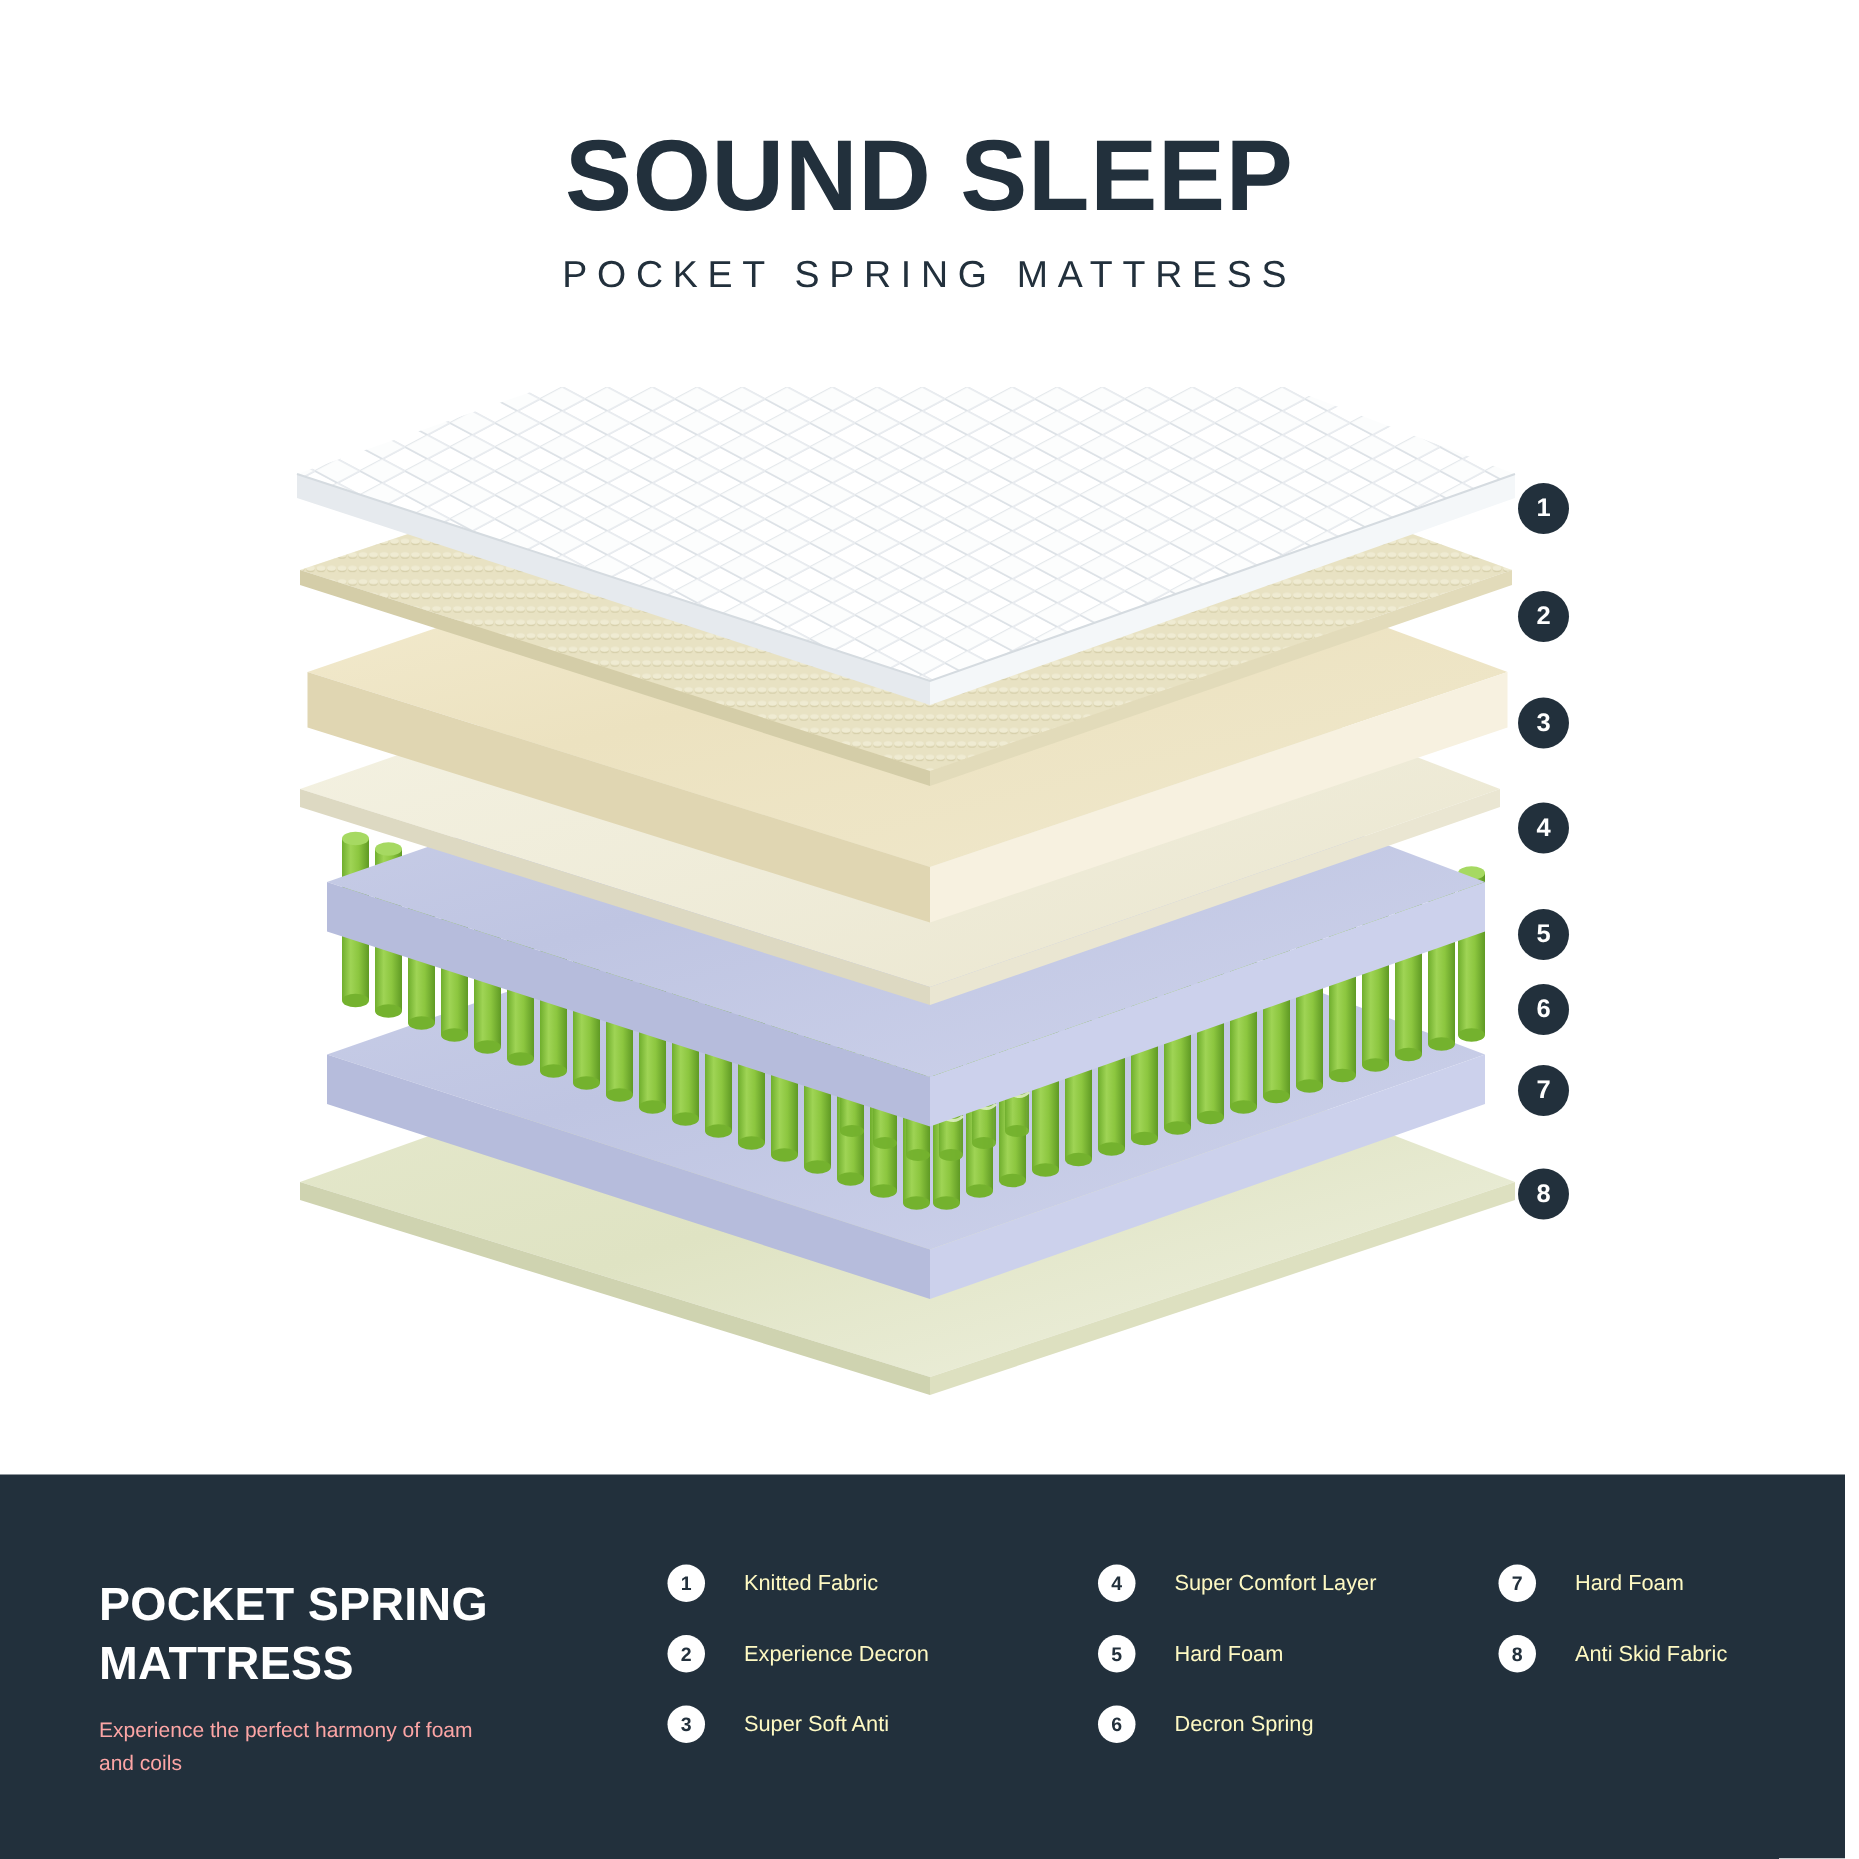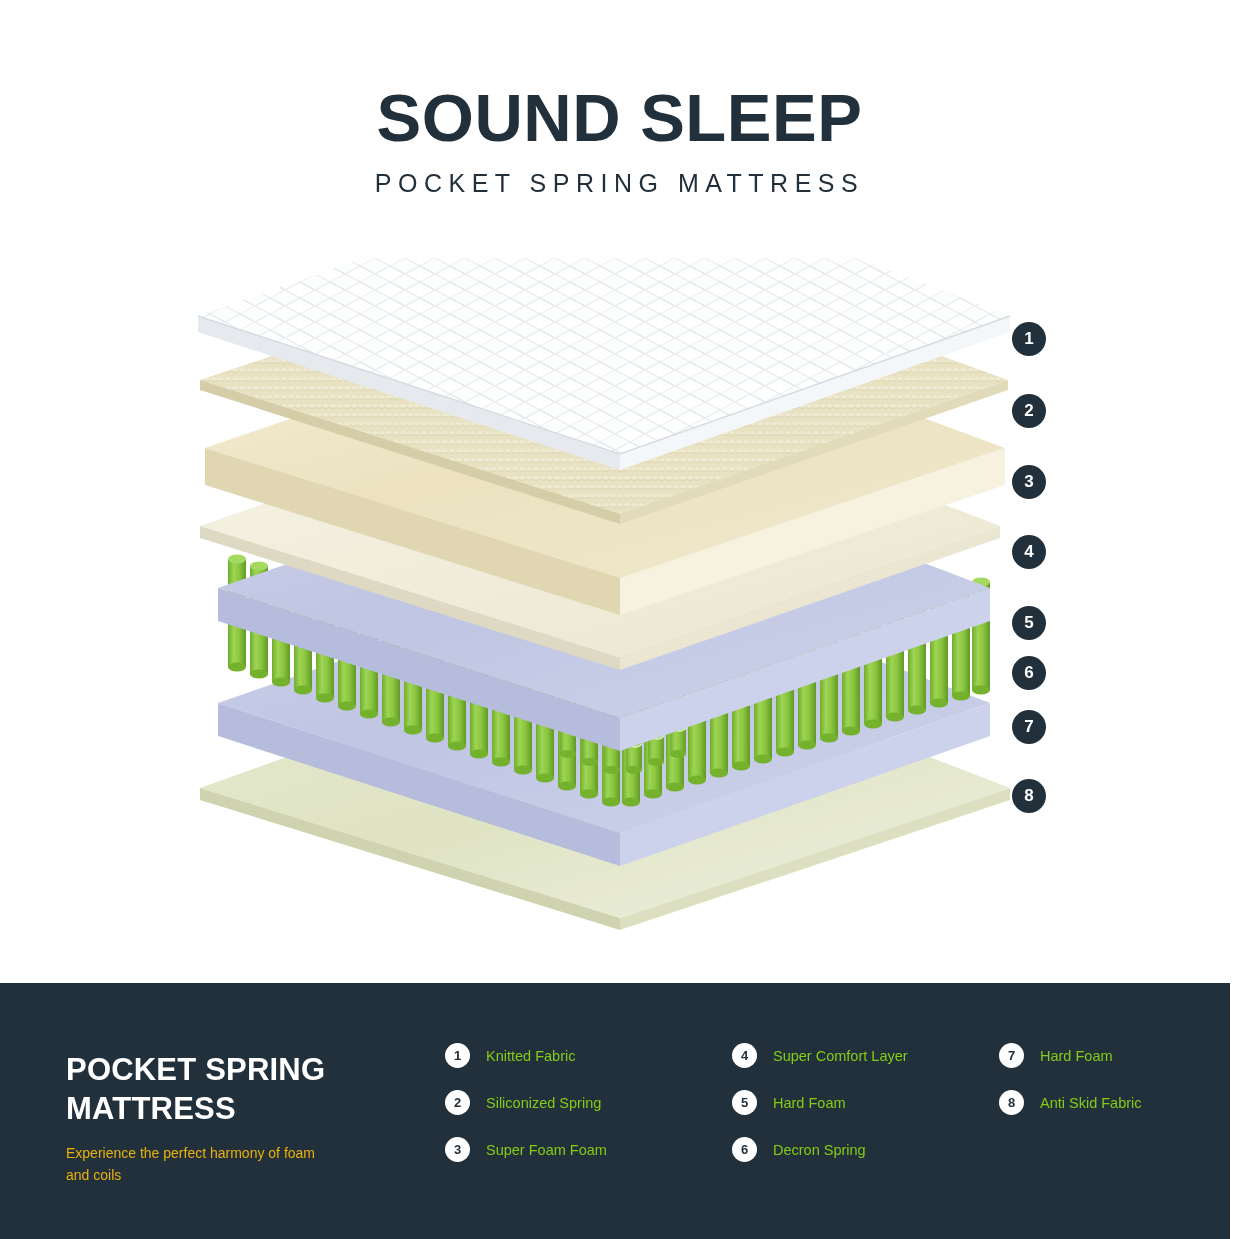--- a/index.html
+++ b/index.html
@@ -46,36 +46,36 @@
   .footer-inner { position: relative; width: 100%; height: 100%; }
   .foot-heading {
     position: absolute; left: 66px; top: 68px;
     width: 320px;
     color: #ffffff; font-size: 31px; font-weight: 700;
     line-height: 1.25; letter-spacing: 0.2px;
   }
   .foot-sub {
     position: absolute; left: 66px; top: 160px;
     width: 260px;
-    color: #eab308; font-size: 14px; line-height: 1.55;
+    color: #fca5a5; font-size: 14px; line-height: 1.55;
   }
   .legend-col { position: absolute; top: 60px; }
   .legend-col.c1 { left: 445px; }
   .legend-col.c2 { left: 732px; }
   .legend-col.c3 { left: 999px; }
   .legend-item { display: flex; align-items: center; margin-bottom: 22px; }
   .legend-num {
     width: 25px; height: 25px; border-radius: 50%;
     background: #ffffff; color: #22303c;
     font-size: 13px; font-weight: 700;
     display: flex; align-items: center; justify-content: center;
     flex: 0 0 auto;
   }
   .legend-label {
-    margin-left: 16px; color: #84cc16;
+    margin-left: 26px; color: #fef9c3;
     font-size: 14.5px; white-space: nowrap;
   }
 </style>
 </head>
 <body>
 
 <div class="page">
 
   <div class="header">
     <div class="title">SOUND SLEEP</div>
@@ -429,25 +429,25 @@
       <div class="foot-heading">POCKET SPRING MATTRESS</div>
       <div class="foot-sub">Experience the perfect harmony of foam and coils</div>
 
       <div class="legend-col c1">
         <div class="legend-item">
           <div class="legend-num">1</div>
           <div class="legend-label">Knitted Fabric</div>
         </div>
         <div class="legend-item">
           <div class="legend-num">2</div>
-          <div class="legend-label">Siliconized Spring</div>
+          <div class="legend-label">Experience Decron</div>
         </div>
         <div class="legend-item">
           <div class="legend-num">3</div>
-          <div class="legend-label">Super Foam Foam</div>
+          <div class="legend-label">Super Soft Anti</div>
         </div>
       </div>
 
       <div class="legend-col c2">
         <div class="legend-item">
           <div class="legend-num">4</div>
           <div class="legend-label">Super Comfort Layer</div>
         </div>
         <div class="legend-item">
           <div class="legend-num">5</div>

